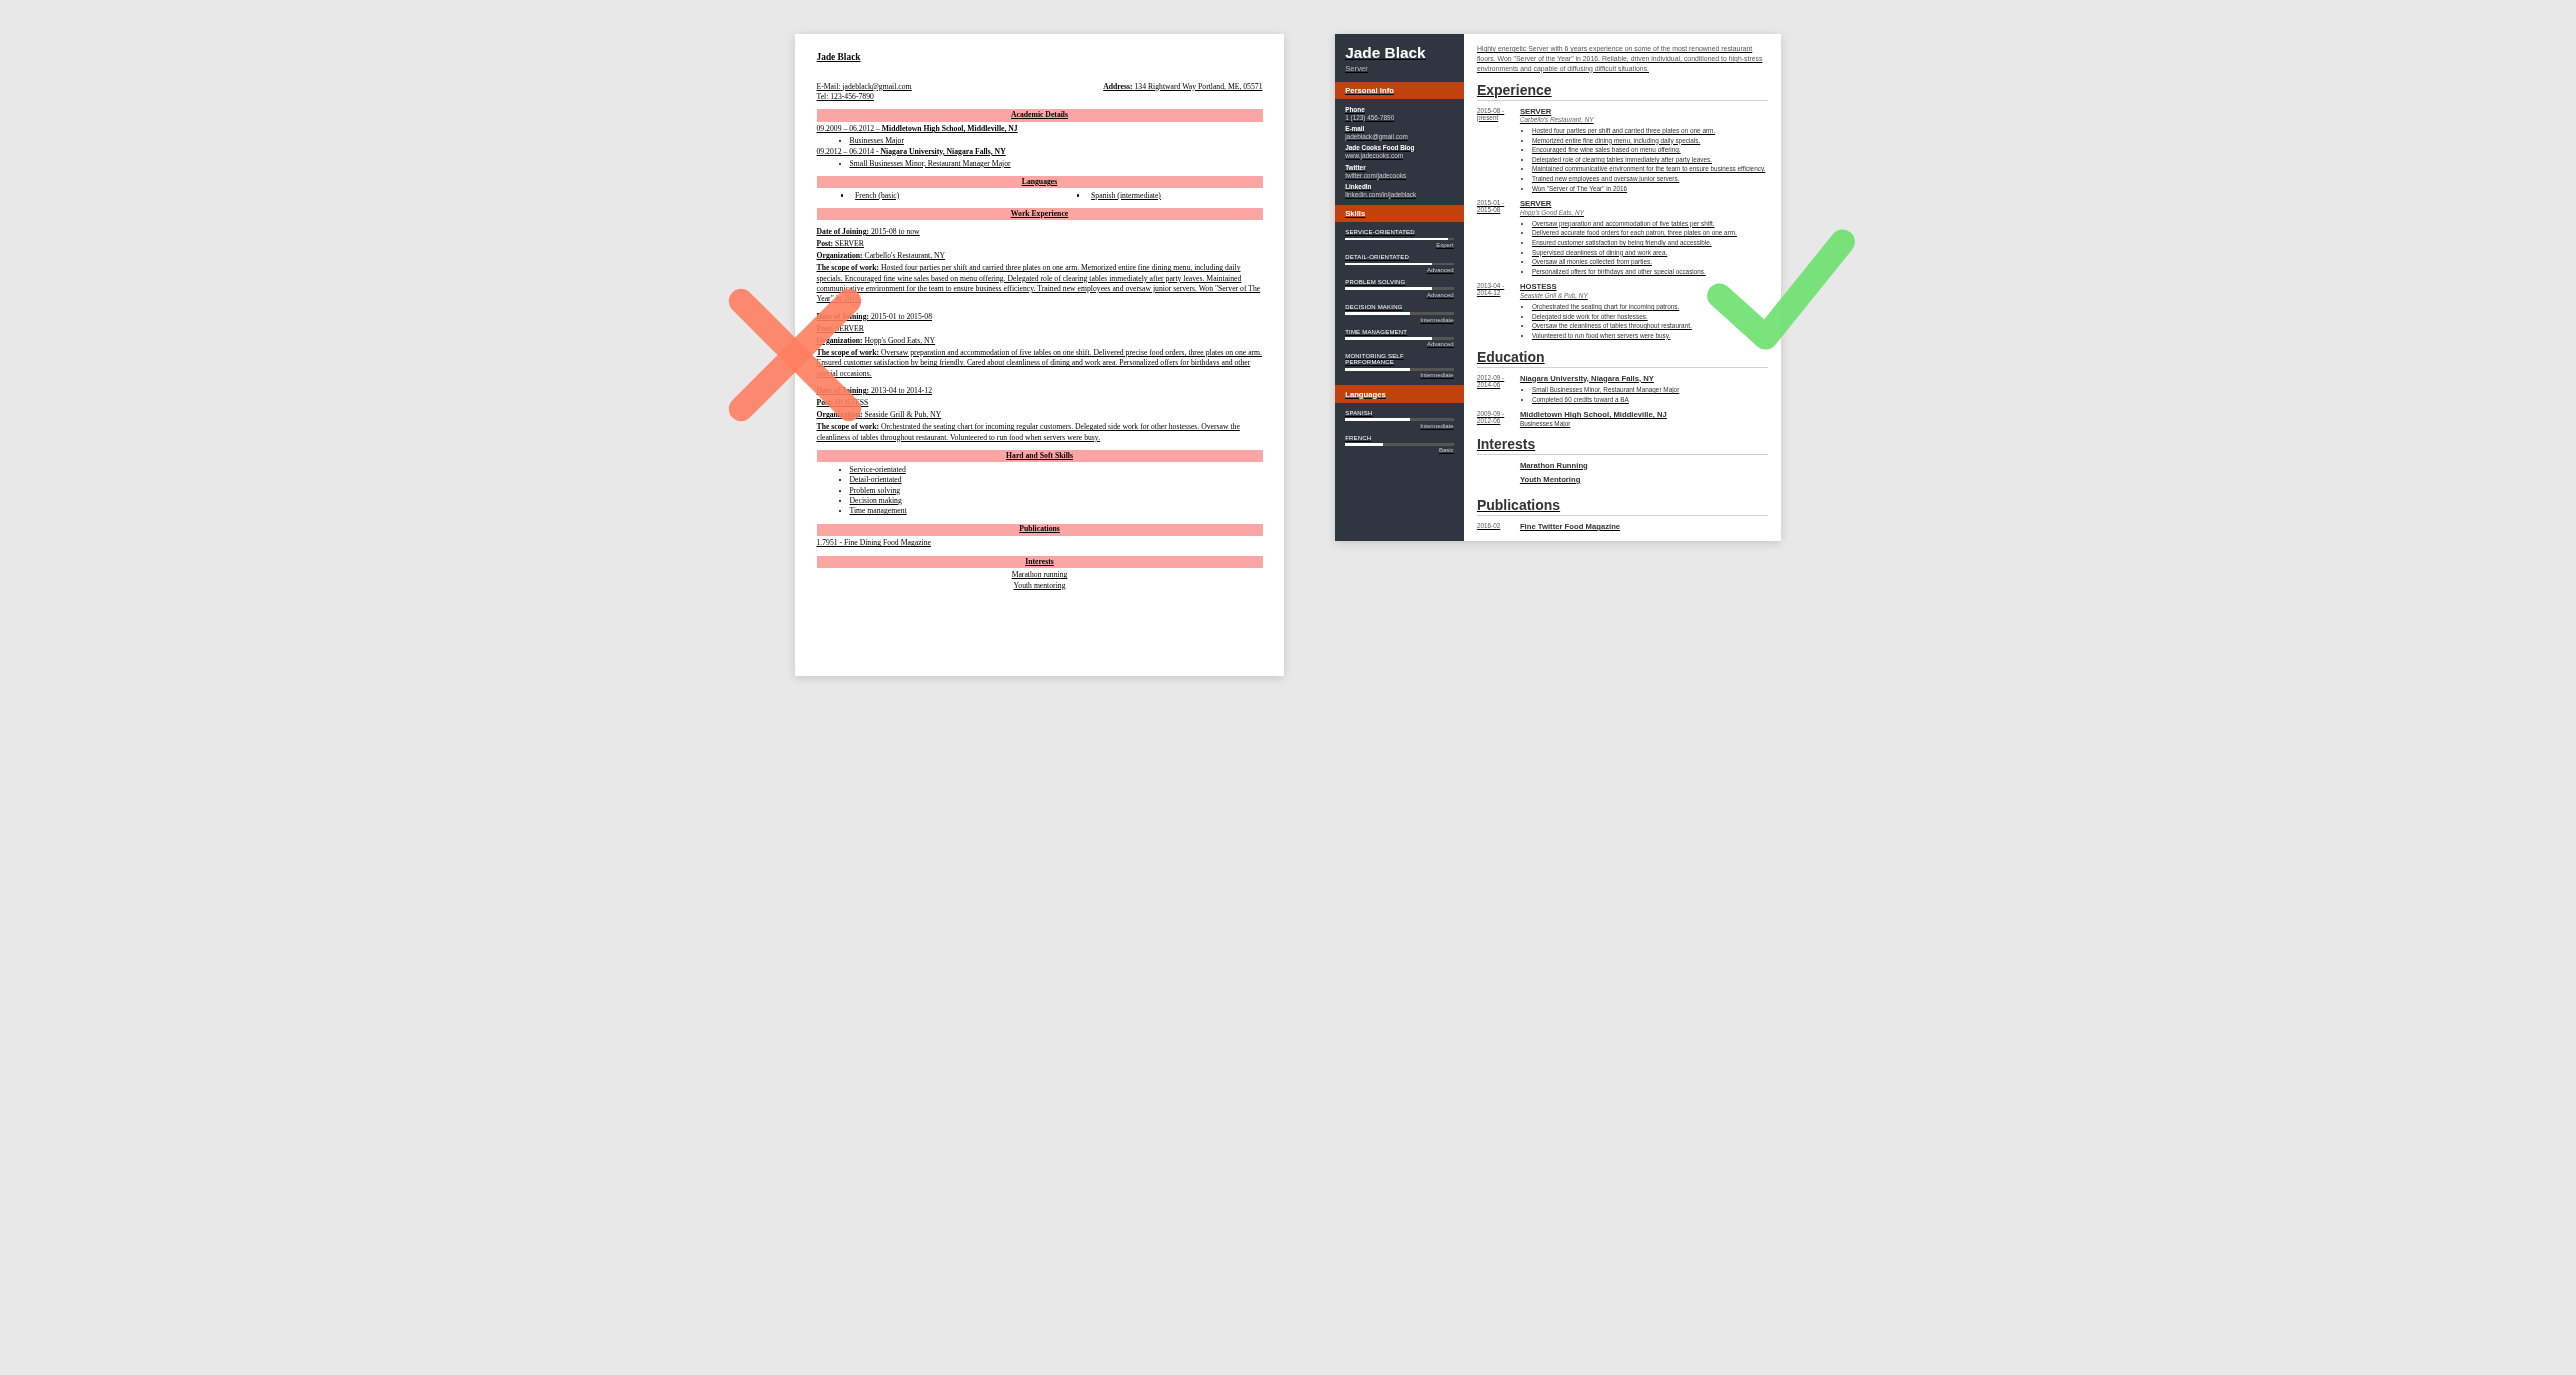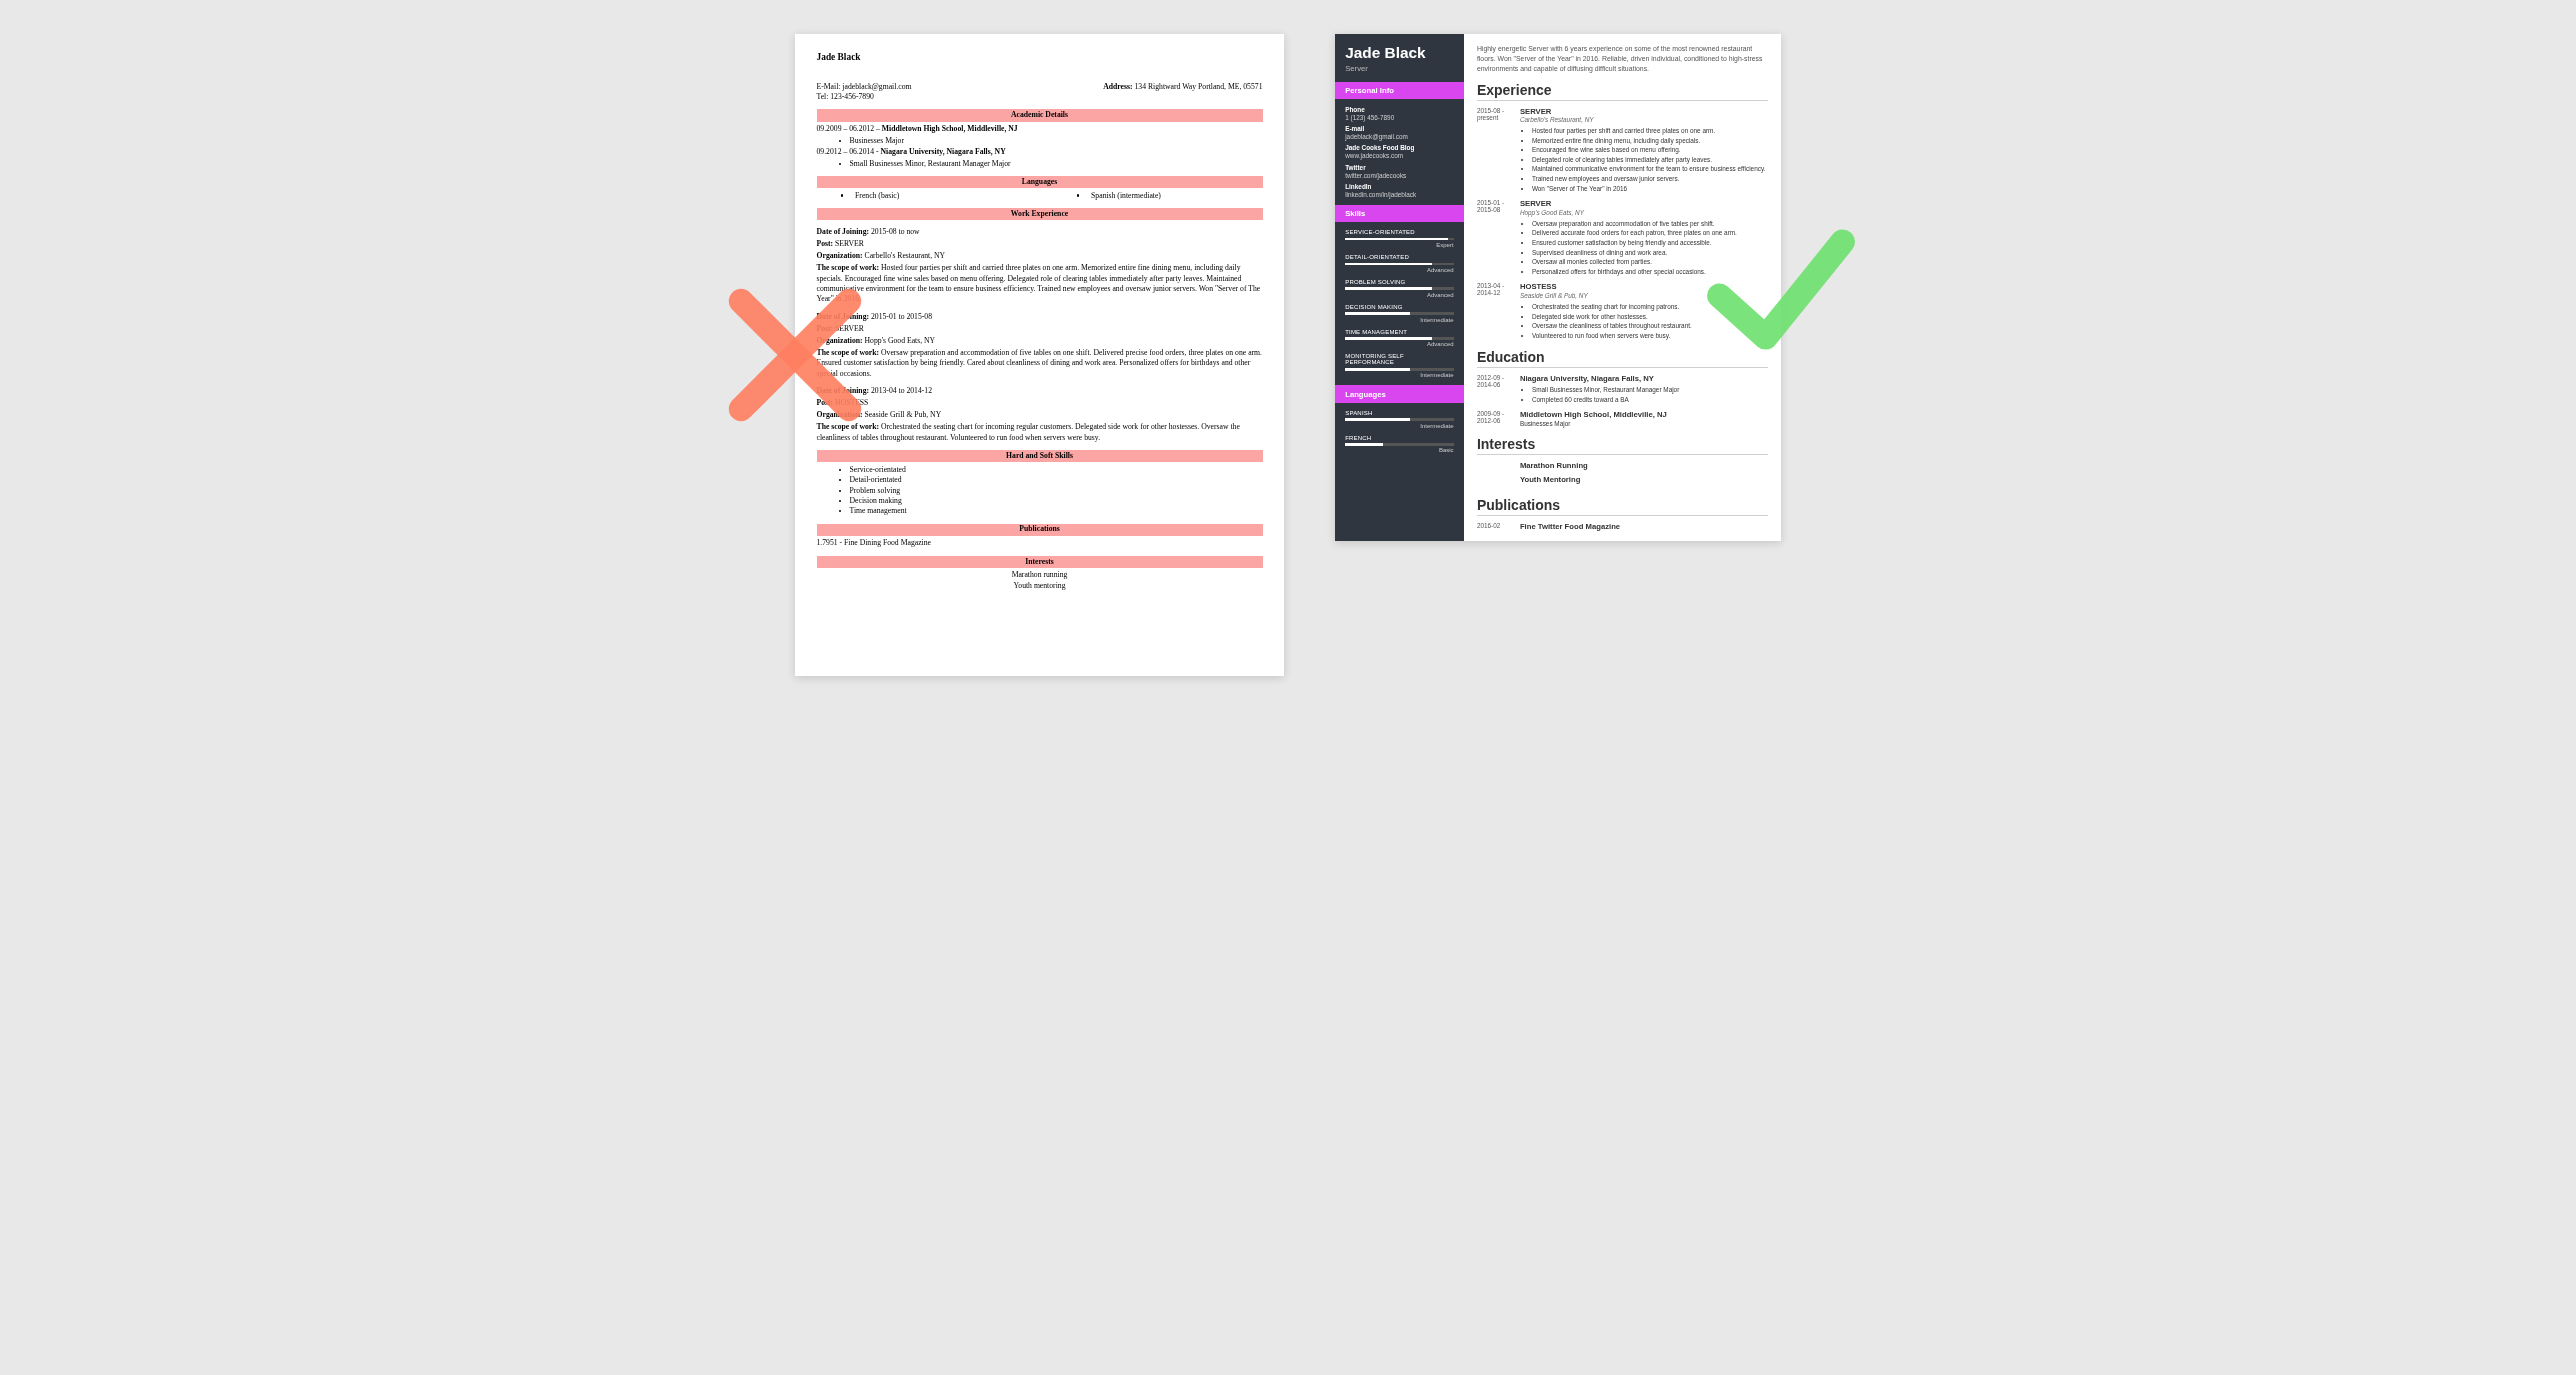--- a/index.html
+++ b/index.html
@@ -14,20 +14,21 @@
 }
 .page {
   background: #fff;
   width: 446px;
   height: 608px;
   box-shadow: 0 1.7px 8.6px rgba(0,0,0,.15);
   position: relative;
 }
 .wrap {
   position: relative;
+  text-decoration: underline;
 }
 .mark {
   position: absolute;
   top: 50%;
   transform: translateY(-50%);
   z-index: 10;
 }
 .x-mark {
   left: -77px;
   width: 154px;
@@ -103,21 +104,21 @@
   padding: 10.3px 10.3px 1.7px;
   font-size: 15.4px;
   font-weight: 600;
 }
 .sidebar .role {
   padding: 0 10.3px 8.6px;
   font-size: 7.7px;
   color: #bbb;
 }
 .sidebar .sec-head {
-  background: #d946ef;
+  background: #c2410c;
   padding: 4.3px 10.3px;
   font-weight: bold;
   font-size: 7.7px;
 }
 .sidebar .sec-body {
   padding: 6.9px 10.3px;
 }
 .sidebar .lbl {
   font-weight: bold;
   font-size: 6.4px;

